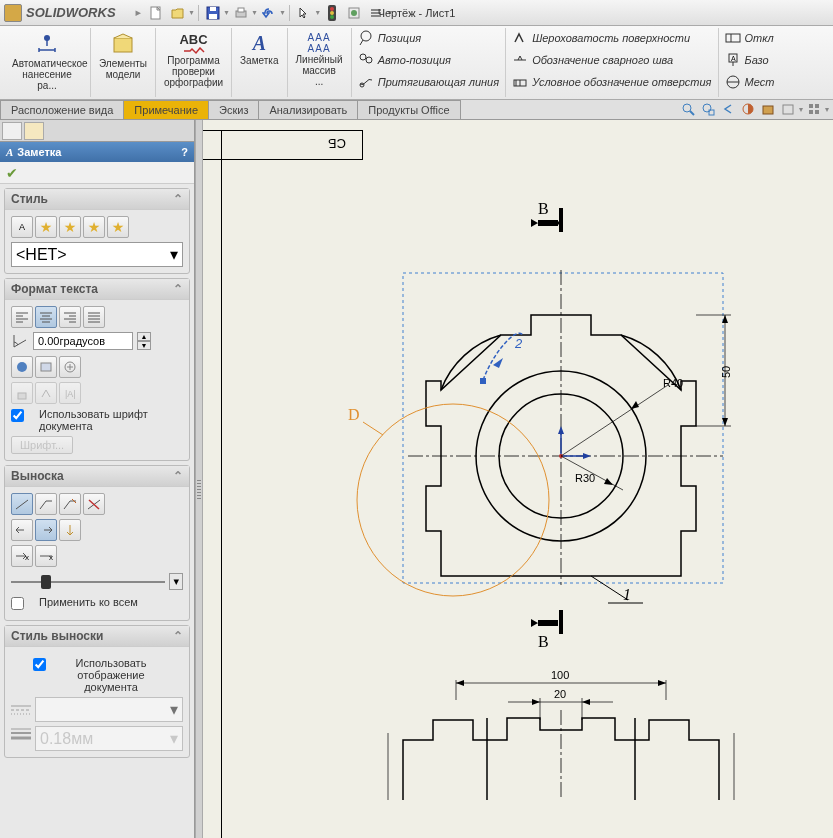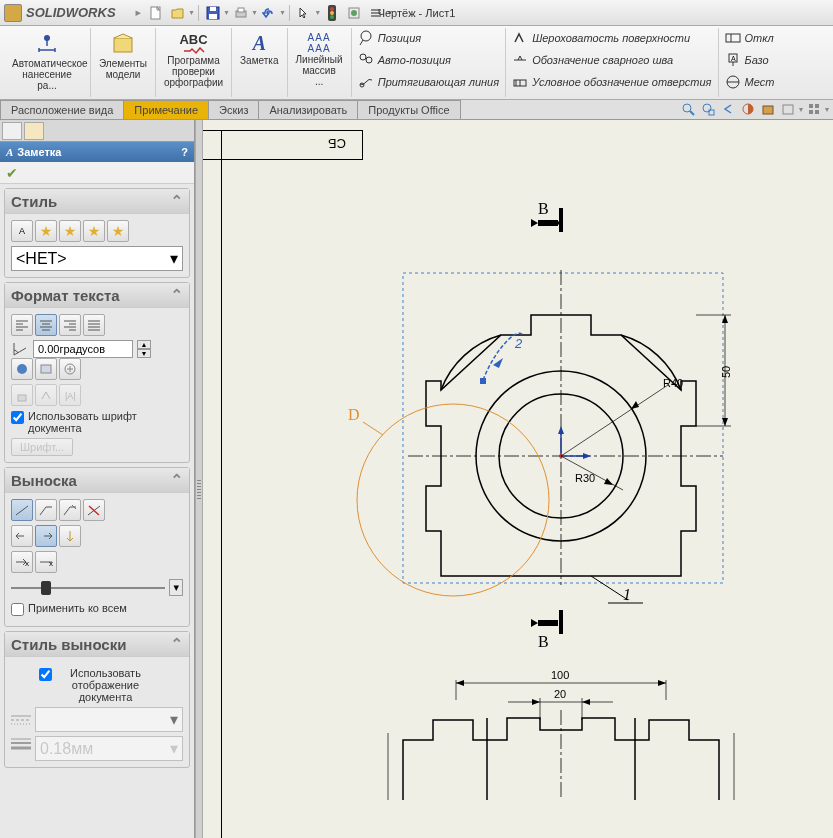--- a/index.html
+++ b/index.html
@@ -39,30 +39,30 @@
 
 
 .panel-header { height: 20px; background: linear-gradient(#5a8fc8, #4070a8); color: white; display: flex; align-items: center; padding: 0 6px; font-weight: bold; font-size: 11px; }
 .panel-header .A-icon { color: white; font-weight: bold; font-style: italic; margin-right: 4px; font-family: 'Times New Roman', serif; }
 .panel-header .help { margin-left: auto; color: white; font-weight: bold; }
 .confirm-bar { height: 22px; background: #f0f0f0; display: flex; align-items: center; padding: 0 6px; border-bottom: 1px solid #ccc; }
 .check-icon { color: #6a9a3a; font-size: 14px; }
 
 
 .section { border: 1px solid #bbb; margin: 4px; border-radius: 3px; background: #e8e8e8; }
-.section-hdr { background: linear-gradient(#e8e8e8, #d0d0d0); padding: 3px 6px; font-weight: bold; color: #555; font-size: 15px; display: flex; align-items: flex-end; border-bottom: 1px solid #ccc; }
+.section-hdr { background: linear-gradient(#e8e8e8, #d0d0d0); padding: 3px 6px; font-weight: bold; color: #555; font-size: 12px; display: flex; align-items: flex-end; border-bottom: 1px solid #ccc; }
 .section-hdr .chev { margin-left: auto; color: #888; }
 .section-body { padding: 6px; }
 .btn-row { display: flex; gap: 2px; margin-bottom: 4px; flex-wrap: wrap; }
 .tool-btn { width: 22px; height: 22px; border: 1px solid #aaa; background: linear-gradient(#f8f8f8, #e0e0e0); cursor: pointer; display: flex; align-items: center; justify-content: center; border-radius: 2px; }
 .tool-btn.active { background: linear-gradient(#d0e0f0, #b0c8e0); border-color: #6a8ab0; }
 .dropdown { width: 100%; border: 1px solid #999; background: white; padding: 2px 4px; font-size: 16px; display: flex; align-items: center; }
 .dropdown .dd-arrow { margin-left: auto; }
 .text-input { border: 1px solid #999; background: white; padding: 2px 4px; font-size: 11px; width: 100px; }
-.checkbox-row { display: flex; align-items: flex-start; gap: 4px; font-size: 11px; color: #333; margin: 4px 0; }
+.checkbox-row { display: flex; align-items: flex-start; gap: 15px; font-size: 11px; color: #333; margin: 4px 0; }
 .checkbox-row input { margin-top: 1px; }
 .font-btn { border: 1px solid #aaa; background: linear-gradient(#f8f8f8, #e0e0e0); padding: 2px 8px; font-size: 11px; cursor: pointer; border-radius: 2px; }
 .slider-row { display: flex; align-items: center; gap: 4px; }
 .slider-track { flex: 1; height: 2px; background: #888; position: relative; }
 .slider-thumb { width: 10px; height: 14px; background: #333; position: absolute; top: -6px; left: 30px; border-radius: 2px; }
 
 
 .canvas { flex: 1; background: #f0efe6; position: relative; overflow: hidden; }
 .canvas-resize { width: 8px; background: #d0d0d0; border-left: 1px solid #aaa; border-right: 1px solid #aaa; cursor: ew-resize; position: relative; }
 .canvas-resize::after { content: ''; position: absolute; top: 50%; left: 1px; width: 4px; height: 20px; background: repeating-linear-gradient(0deg, #888, #888 1px, transparent 1px, transparent 3px); }
@@ -405,21 +405,21 @@
             </div>
           <div class="tool-btn">
               <svg width="14" height="12">
                 <line x1="1" y1="2" x2="13" y2="2" stroke="#555"></line>
                 <line x1="1" y1="5" x2="13" y2="5" stroke="#555"></line>
                 <line x1="1" y1="8" x2="13" y2="8" stroke="#555"></line>
                 <line x1="1" y1="11" x2="13" y2="11" stroke="#555"></line>
               </svg>
             </div>
         </div>
-        <div style="display:flex;align-items:center;gap:4px;">
+        <div style="display:flex;align-items:center;gap:4px;margin-bottom:6px;">
           <svg width="18" height="18">
               <path d="M3 15 L3 3 M3 15 L15 8" stroke="#555" fill="none"></path>
               <path d="M3 10 A5 5 0 0 1 7 13" stroke="#555" fill="none"></path>
             </svg>
           <input class="text-input" value="0.00градусов" style="">
           <div style="display:flex;flex-direction:column;">
             <div style="border:1px solid #999;width:14px;height:9px;font-size:7px;text-align:center;cursor:pointer;">▲</div>
             <div style="border:1px solid #999;width:14px;height:9px;font-size:7px;text-align:center;cursor:pointer;">▼</div>
           </div>
         </div>

